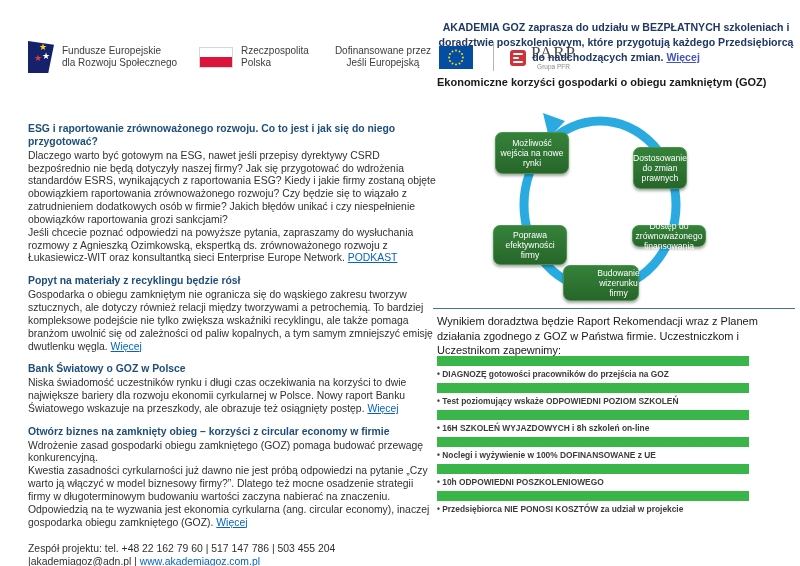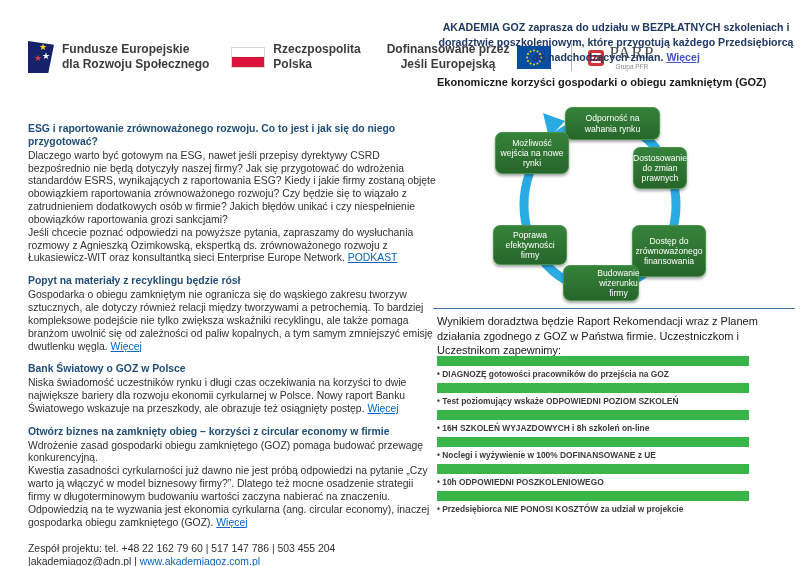--- a/index.html
+++ b/index.html
@@ -8,21 +8,21 @@
   .page { position:relative; width:800px; height:566px; background:#fff; }
 
   
   .logos { position:absolute; left:28px; top:36px; height:42px; display:flex; align-items:center; }
   .fe-icon { position:relative; width:26px; height:32px; background:#15226b;
     clip-path:polygon(0 0, 100% 12%, 78% 100%, 0 100%); margin-right:8px; }
   .fe-icon .star { position:absolute; font-size:9px; line-height:9px; }
   .fe-icon .star.y { color:#ffd617; left:11px; top:2px; }
   .fe-icon .star.w { color:#ffffff; left:14px; top:11px; }
   .fe-icon .star.r { color:#e0393e; left:6px; top:13px; }
-  .logo-text { font-size:12px; font-weight:bold; color:#3c3c3c; line-height:1.25; }
+  .logo-text { font-size:10px; font-weight:normal; color:#3c3c3c; line-height:1.25; }
   .pl-flag { width:34px; height:21px; border:0.5px solid #d7d7d7; margin-left:22px; margin-right:8px; }
   .pl-flag .top { height:50%; background:#ffffff; }
   .pl-flag .bot { height:50%; background:#dc143c; }
   .eu-text { margin-left:26px; margin-right:8px; text-align:center; }
   .eu-flag { width:34px; height:23px; background:#034ea2; display:block; }
   .v-div { width:1px; height:28px; background:#b5b5b5; margin:0 16px 0 20px; }
   .parp { display:flex; align-items:center; }
   .parp-icon { width:16px; height:16px; background:#d13239; border-radius:3px; margin-right:5px; margin-top:2px;
     display:flex; flex-direction:column; justify-content:center; gap:2px; padding:3px; }
   .parp-icon i { display:block; height:2px; background:#fff; border-radius:1px; }
@@ -50,21 +50,21 @@
   .diagram { position:absolute; top:95px; left:0; width:358px; height:210px; }
   .diagram svg { position:absolute; left:0; top:0; }
   .gbox { position:absolute; background:linear-gradient(#35823a,#27662a); border:1px solid #4b944e;
     border-radius:7px; box-shadow:0 2px 3px rgba(0,0,0,.35); color:#fff; font-size:8.6px;
     line-height:1.18; display:flex; align-items:center; justify-content:center;
     text-align:center; padding:2px 4px; }
   .gbox.b1 { left:128px; top:12px;  width:95px; height:33px; }
   .gbox.b2 { left:196px; top:52px;  width:54px; height:42px; }
   .gbox.b3 { left:58px;  top:37px;  width:74px; height:42px; }
   .gbox.b4 { left:56px;  top:130px; width:74px; height:40px; }
-  .gbox.b5 { left:195px; top:130px; width:74px; height:52px; }
+  .gbox.b5 { left:195px; top:130px; width:74px; height:22px; }
   .gbox.b6 { left:126px; top:170px; width:76px; height:36px;padding-left:39px; }
   .rule { position:absolute; top:308px; left:-4px; width:362px; height:1px; background:#41719c; }
   .result { position:absolute; top:314px; left:0; width:352px; font-size:11px;
     color:#1a1a1a; line-height:1.32; }
   .benefits { position:absolute; top:356px; left:0; width:312px; }
   .benefit { margin-bottom:4px; }
   .benefit .bar { height:10px; width:100%; background:#39b54a; margin-bottom:3px; }
   .benefit .label { font-size:8.4px; font-weight:bold; color:#3b3b3b; line-height:1.2; }
   .benefit .label::before { content:"• "; }
 </style>
@@ -167,21 +167,20 @@
       <a href="#">Więcej</a>
     </div>
 
     <div class="diagram-title">Ekonomiczne korzyści gospodarki o obiegu zamkniętym (GOZ)</div>
 
     <div class="diagram">
       <svg width="358" height="210" viewBox="0 0 358 210">
         <ellipse cx="163" cy="110" rx="76" ry="84" fill="none" stroke="#29abe2" stroke-width="9"></ellipse>
         <polygon points="106,18 128,26 112,43" fill="#29abe2"></polygon>
       </svg>
-      <div class="gbox b1">Odporność na wahania rynku</div>
       <div class="gbox b2">Dostosowanie do zmian prawnych</div>
       <div class="gbox b3">Możliwość wejścia na nowe rynki</div>
       <div class="gbox b4">Poprawa efektywności firmy</div>
       <div class="gbox b5">Dostęp do zrównoważonego finansowania</div>
       <div class="gbox b6">Budowanie wizerunku firmy</div>
     </div>
 
     <div class="rule"></div>
 
     <div class="result">Wynikiem doradztwa będzie Raport Rekomendacji wraz z Planem działania zgodnego z GOZ w Państwa firmie. Uczestniczkom i Uczestnikom zapewnimy:</div>

